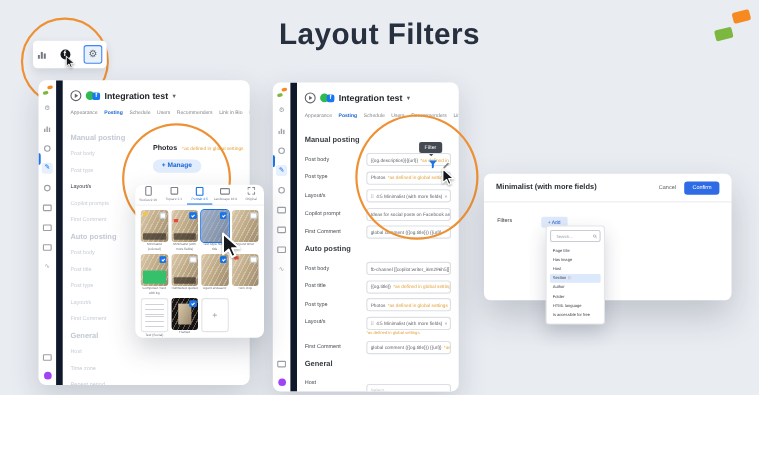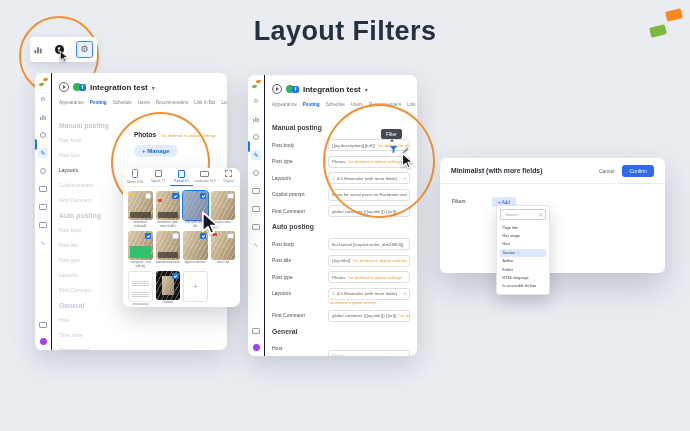--- a/index.html
+++ b/index.html
@@ -1,17 +1,17 @@
 <!DOCTYPE html>
 <html><head>
 <meta charset="utf-8">
 <style>
   html,body{margin:0;padding:0;}
   body{width:690px;height:431px;font-family:"Liberation Sans","DejaVu Sans",sans-serif;}
-  .stage{position:relative;width:690px;height:431px;background:#e9ecf1;overflow:hidden;}
+  .stage{position:relative;width:690px;height:359px;background:#e9ecf1;overflow:hidden;}
 
   
   .page-title{position:absolute;left:0;right:0;top:16px;text-align:center;font-size:27px;font-weight:800;letter-spacing:.4px;color:#27303f;z-index:1;}
   .brand-logo{position:absolute;z-index:1;}
   .brand-logo .blk{position:absolute;border-radius:2px;}
   .brand-logo.big{left:648px;top:10px;width:36px;height:27px;}
   .brand-logo.big .or{right:2px;top:0;width:16px;height:10px;background:#f6891f;transform:rotate(-14deg);}
   .brand-logo.big .gr{left:2px;bottom:1px;width:16px;height:10px;background:#7cb83f;transform:rotate(-14deg);}
   .brand-logo.mini{position:relative;width:9px;height:8px;flex:none;}
   .brand-logo.mini .or{right:0;top:0;width:4.5px;height:3px;background:#f6891f;transform:rotate(-14deg);}
@@ -34,21 +34,21 @@
   .win1{left:35px;top:73px;width:192px;height:277px;z-index:4;}
   .win2{left:248px;top:75px;width:169px;height:281px;z-index:6;}
   .side{position:absolute;left:0;top:0;bottom:0;width:16px;display:flex;flex-direction:column;align-items:center;padding-top:5px;gap:8px;}
   .sic{width:10px;height:10px;display:flex;align-items:center;justify-content:center;color:#9aa0a6;font-size:6px;line-height:1;}
   .sic.active{background:#e7f0fe;border-radius:2.5px;color:#1a73e8;}
   .abar{position:absolute;left:0;width:2px;height:11px;background:#1a73e8;border-radius:0 2px 2px 0;}
   .sq{width:5.5px;height:4.5px;border:.8px solid #9aa0a6;border-radius:1px;}
   .ci{width:4.5px;height:4.5px;border:.8px solid #9aa0a6;border-radius:50%;}
   .side .spacer{flex:1;}
   .avatar-dot{width:7px;height:7px;border-radius:50%;background:#a142f4;margin-bottom:5px;}
-  .main{position:absolute;left:16px;top:0;right:0;bottom:0;overflow:hidden;border-left:1px solid #0f172a;}
+  .main{position:absolute;left:16px;top:0;right:0;bottom:0;overflow:hidden;border-left:6px solid #0f172a;}
   .whead{display:flex;align-items:center;gap:4px;height:18px;padding:5px 7px 0;}
   .play-ic{width:8px;height:8px;border:1px solid #5f6368;border-radius:50%;position:relative;flex:none;}
   .play-ic::after{content:"";position:absolute;left:2.6px;top:2px;border-left:3px solid #5f6368;border-top:2px solid transparent;border-bottom:2px solid transparent;}
   .chan{position:relative;width:13px;height:9px;flex:none;}
   .chan .g{position:absolute;left:0;top:.5px;width:8px;height:8px;border-radius:50%;background:#2fb952;}
   .chan .f{position:absolute;right:0;top:1px;width:7px;height:7px;border-radius:2px;background:#1877f2;color:#fff;font-size:5.5px;font-weight:700;display:flex;align-items:center;justify-content:center;}
   .apptitle{font-size:8px;font-weight:700;color:#24272c;white-space:nowrap;}
   .caret{font-size:6px;color:#5f6368;}
   .tabs{display:flex;gap:6px;padding:4px 7px 3px;font-size:4.6px;color:#80868b;white-space:nowrap;overflow:hidden;}
   .tab.active{color:#1a66d0;font-weight:700;}

